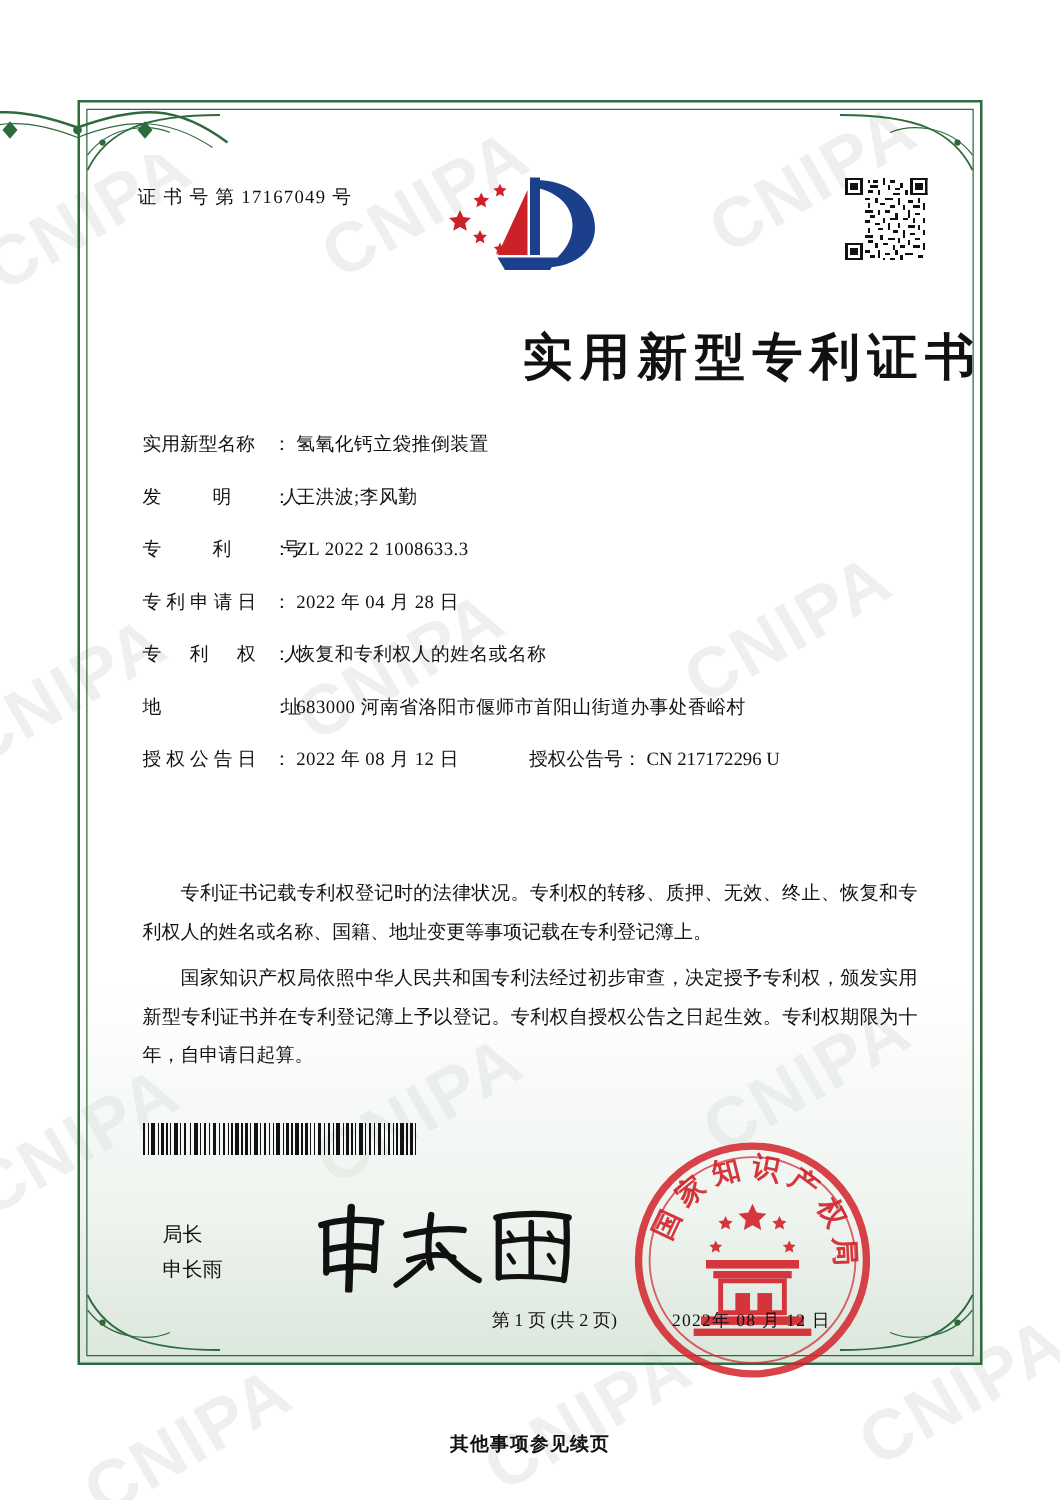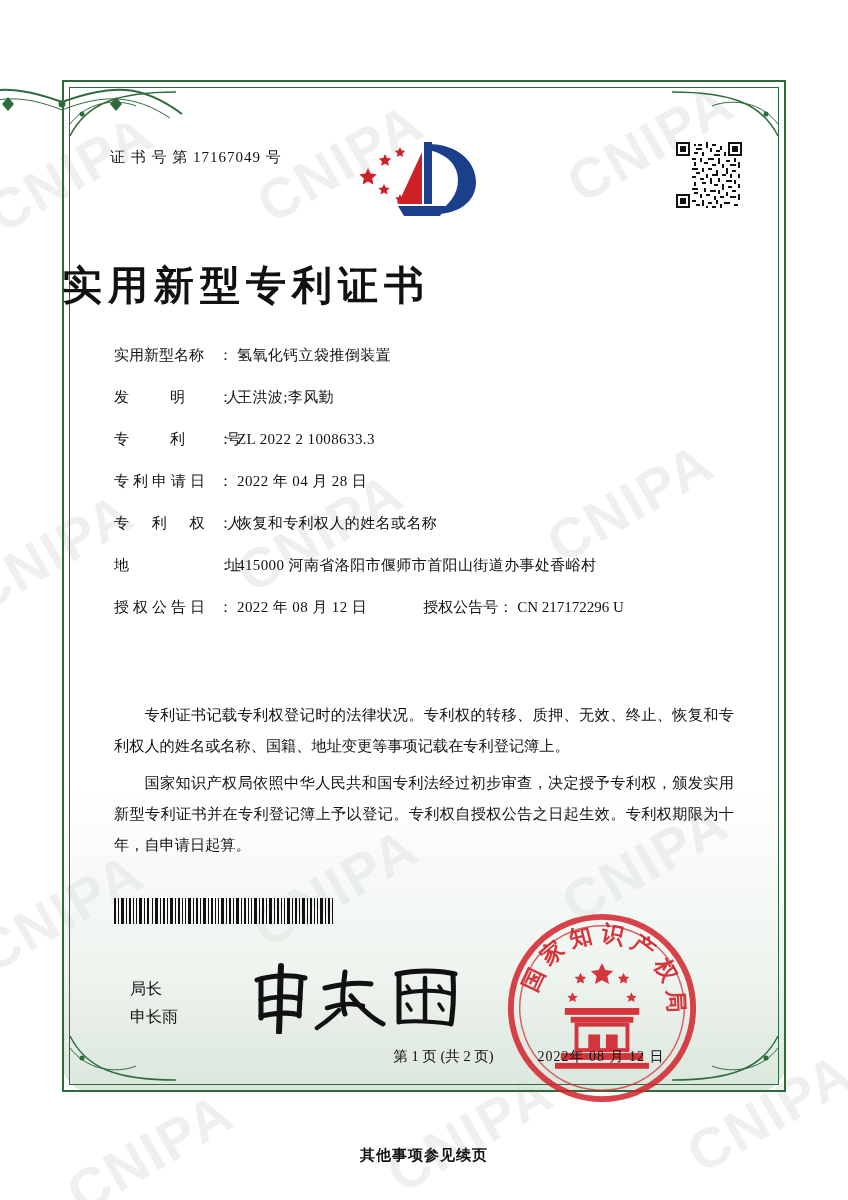--- a/index.html
+++ b/index.html
@@ -40,21 +40,20 @@
     left: 62px;
     top: 80px;
     width: 724px;
     height: 1012px;
     z-index: 1;
     background: linear-gradient(180deg,
         rgba(255,255,255,0.0) 0%,
         rgba(255,255,255,0.0) 70%,
         rgba(225,235,226,0.55) 88%,
         rgba(206,222,208,0.75) 100%);
-    border-radius: 29px;
   }
   .border-outer {
     position: absolute;
     inset: 0;
     border: 2px solid #2e6b3c;
   }
   .border-inner {
     position: absolute;
     inset: 7px;
     border: 1px solid #2e6b3c;
@@ -106,21 +105,21 @@
     width: 140px;
     height: 86px;
   }
 
   
   .title {
     position: absolute;
     top: 178px;
     left: 0;
     right: 0;
-    text-align: left;
+    text-align: right;
     font-family: Liberation Serif, serif;
     font-size: 40px;
     font-weight: 700;
     letter-spacing: 6px;
     color: #111;
   }
 
   
   .fields {
     position: absolute;
@@ -442,21 +441,21 @@
 
       <div class="field-row">
         <span class="field-label sp1">专 利 权 人</span>
         <span class="field-colon">：</span>
         <span class="field-value">恢复和专利权人的姓名或名称</span>
       </div>
 
       <div class="field-row">
         <span class="field-label sp2">地　　　址</span>
         <span class="field-colon">：</span>
-        <span class="field-value">415000 河南省洛阳市偃师市首阳山街道办事处香峪村</span>
+        <span class="field-value">683000 河南省洛阳市偃师市首阳山街道办事处香峪村</span>
       </div>
 
       <div class="field-row dual">
         <span class="field-label sp3">授权公告日</span>
         <span class="field-colon">：</span>
         <span class="field-value">2022 年 08 月 12 日</span>
         <span class="second-label">授权公告号</span>
         <span class="field-colon">：</span>
         <span>CN 217172296 U</span>
       </div>

